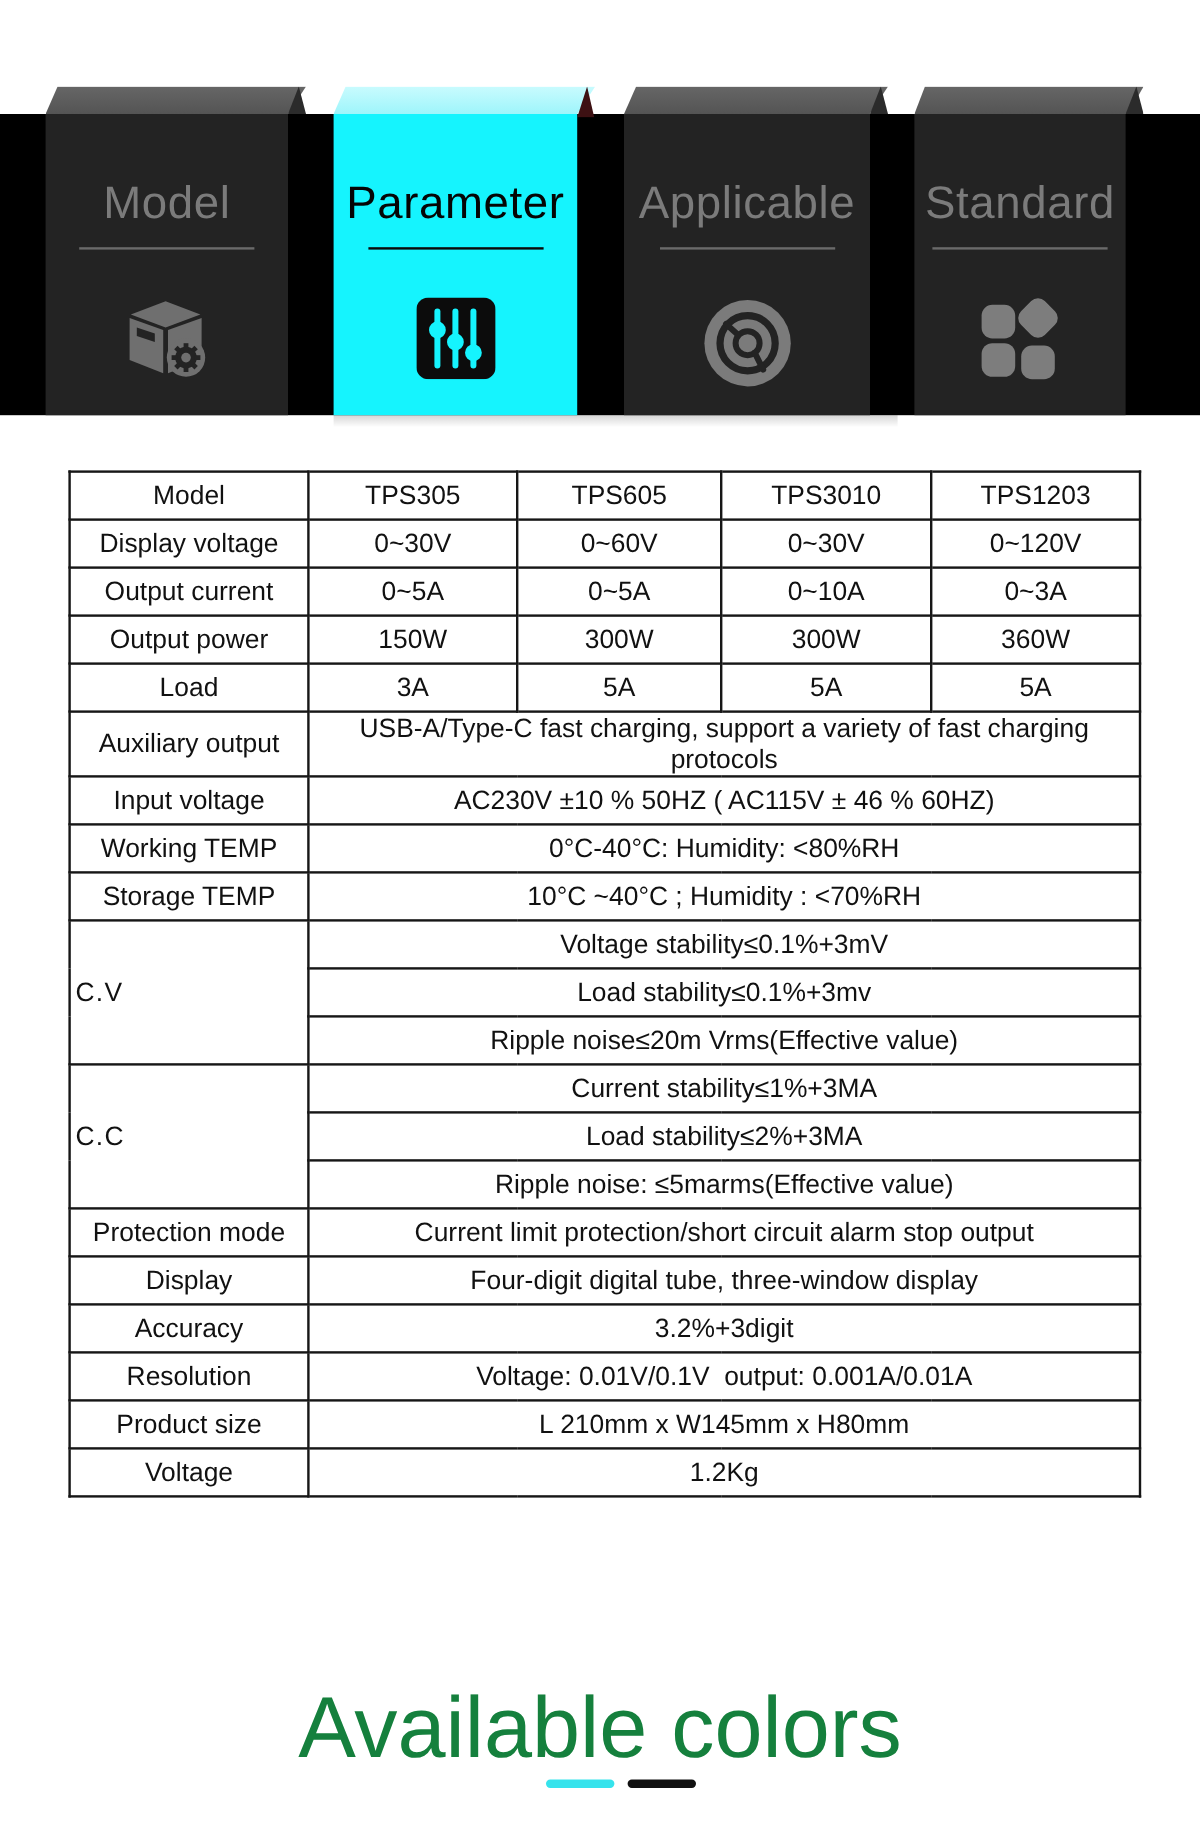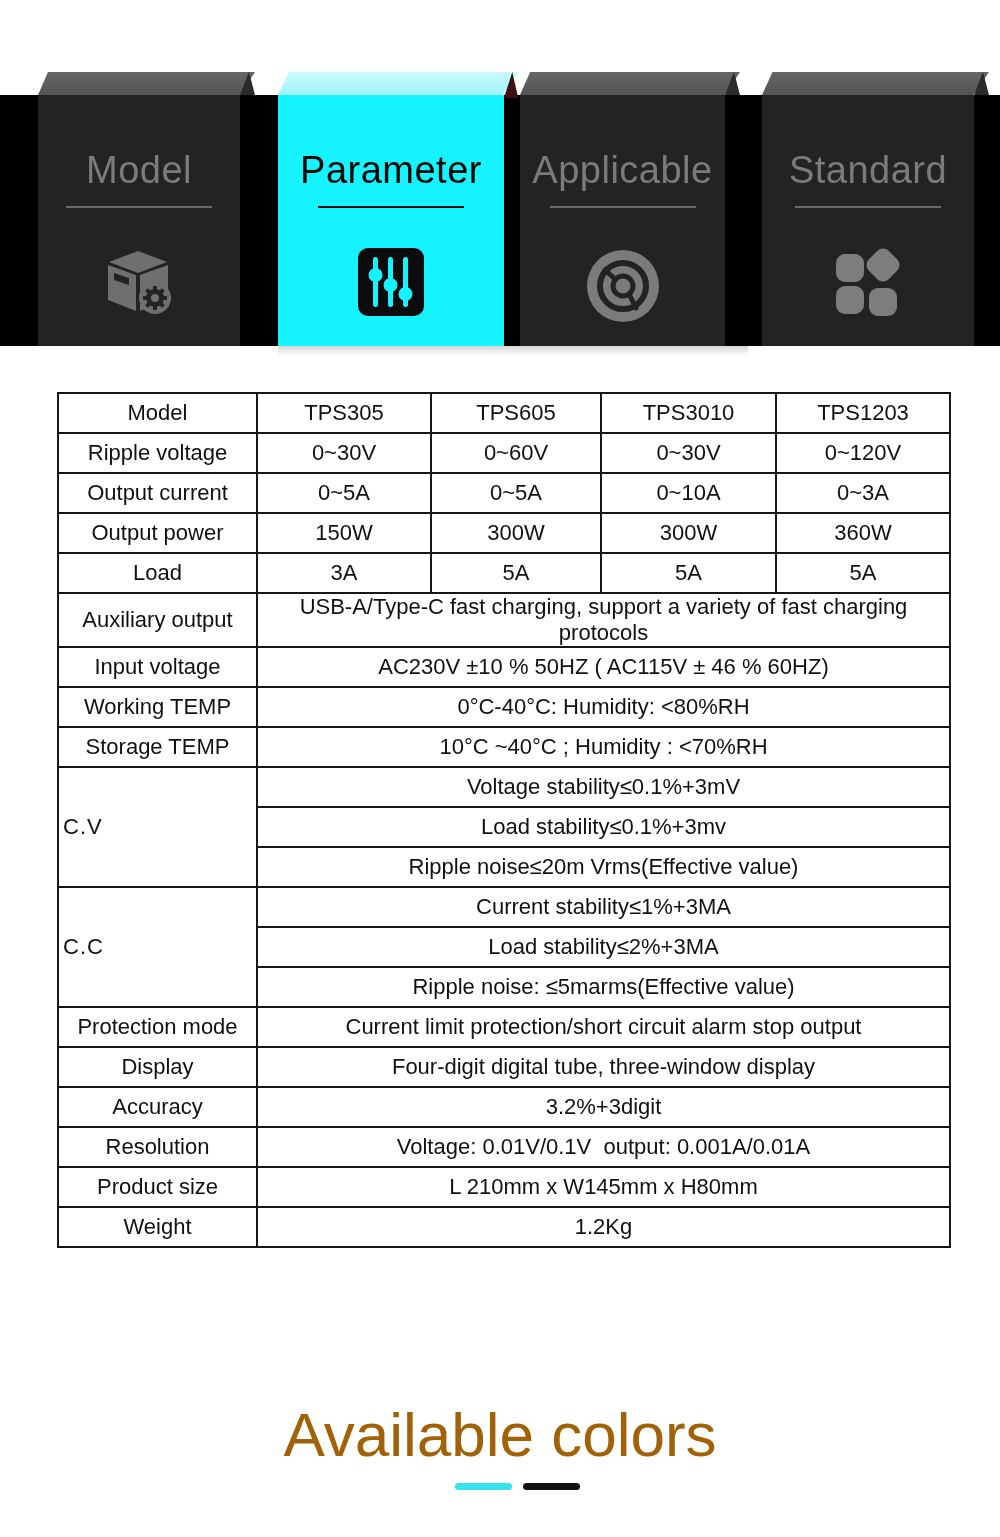--- a/index.html
+++ b/index.html
@@ -34,21 +34,21 @@
   table.spec{position:absolute;left:57px;top:392px;width:892px;
              border-collapse:collapse;table-layout:fixed;}
   table.spec td{border:2px solid #161616;height:38px;padding:0 4px;
                 font-size:22px;color:#111;overflow:hidden;white-space:pre-wrap;}
   td.c{text-align:center;}
   td.l{text-align:center;padding-left:10px;}
   td.small{font-size:19px;padding-left:8px;}
   td.group{font-size:34px;text-align:left;letter-spacing:1px;}
   
   .colors-heading{position:absolute;top:1399px;left:0;width:1000px;
-                  text-align:center;font-size:62px;color:#a16207;}
+                  text-align:center;font-size:72px;color:#15803d;}
   .dashes{position:absolute;top:1483px;left:455px;display:flex;gap:11px;}
   .dash{width:57px;height:7px;border-radius:4px;}
 </style>
 </head>
 <body>
 
 <div class="hero">
   <div class="band"></div>
 
   <div class="tab" style="left:38px;width:202px;">
@@ -74,21 +74,21 @@
             <rect x="60" y="41" width="4" height="4" transform="rotate(-45 62 43)"></rect>
             <rect x="46" y="55" width="4" height="4" transform="rotate(-45 48 57)"></rect>
             <rect x="60" y="55" width="4" height="4" transform="rotate(45 62 57)"></rect>
           </g>
           <circle cx="55" cy="50" r="4" fill="#6f6f6f"></circle>
         </svg>
       </div>
     </div>
   </div>
 
-  <div class="tab" style="left:278px;width:226px;">
+  <div class="tab" style="left:278px;width:203px;">
     <div class="flap flap-cyan"></div>
     <div class="fold fold-red"></div>
     <div class="panel panel-cyan">
       <div class="tab-title active">Parameter</div>
       <div class="tab-underline active"></div>
       <div class="tab-icon">
         <svg width="66" height="68" viewBox="0 0 66 68">
           <rect x="0" y="0" width="66" height="68" rx="10" fill="#0c0c0c"></rect>
           <g fill="#15f4fe">
             <rect x="15" y="9" width="5" height="50" rx="2.5"></rect>
@@ -116,21 +116,21 @@
             <circle cx="38" cy="38" r="23" stroke-width="6"></circle>
             <circle cx="38" cy="38" r="10" stroke-width="5"></circle>
             <line x1="30" y1="31" x2="20" y2="22" stroke-width="5"></line>
             <line x1="44" y1="46" x2="51" y2="60" stroke-width="5"></line>
           </g>
         </svg>
       </div>
     </div>
   </div>
 
-  <div class="tab" style="left:762px;width:212px;border-radius:11px;">
+  <div class="tab" style="left:762px;width:176px;border-radius:11px;">
     <div class="flap flap-gray"></div>
     <div class="fold"></div>
     <div class="panel">
       <div class="tab-title">Standard</div>
       <div class="tab-underline"></div>
       <div class="tab-icon">
         <svg width="70" height="70" viewBox="0 0 70 70">
           <g fill="#7d7d7d">
             <rect x="3" y="6" width="28" height="28" rx="9"></rect>
             <rect x="36" y="3" width="28" height="28" rx="8" transform="rotate(45 50 17)"></rect>
@@ -155,21 +155,21 @@
   </colgroup>
   <tbody>
     <tr>
       <td class="c">Model</td>
       <td class="c">TPS305</td>
       <td class="c">TPS605</td>
       <td class="c">TPS3010</td>
       <td class="c">TPS1203</td>
     </tr>
     <tr>
-      <td class="c">Ripple voltage</td>
+      <td class="c">Display voltage</td>
       <td class="c">0~30V</td>
       <td class="c">0~60V</td>
       <td class="c">0~30V</td>
       <td class="c">0~120V</td>
     </tr>
     <tr>
       <td class="c">Output current</td>
       <td class="c">0~5A</td>
       <td class="c">0~5A</td>
       <td class="c">0~10A</td>
@@ -239,21 +239,21 @@
     </tr>
     <tr>
       <td class="c">Resolution</td>
       <td class="l" colspan="4">Voltage: 0.01V/0.1V  output: 0.001A/0.01A</td>
     </tr>
     <tr>
       <td class="c">Product size</td>
       <td class="l" colspan="4">L 210mm x W145mm x H80mm</td>
     </tr>
     <tr>
-      <td class="c">Weight</td>
+      <td class="c">Voltage</td>
       <td class="l" colspan="4">1.2Kg</td>
     </tr>
   </tbody>
 </table>
 
 <div class="colors-heading">Available colors</div>
 <div class="dashes">
   <div class="dash" style="background:#36e3ec;"></div>
   <div class="dash" style="background:#111;"></div>
 </div>

